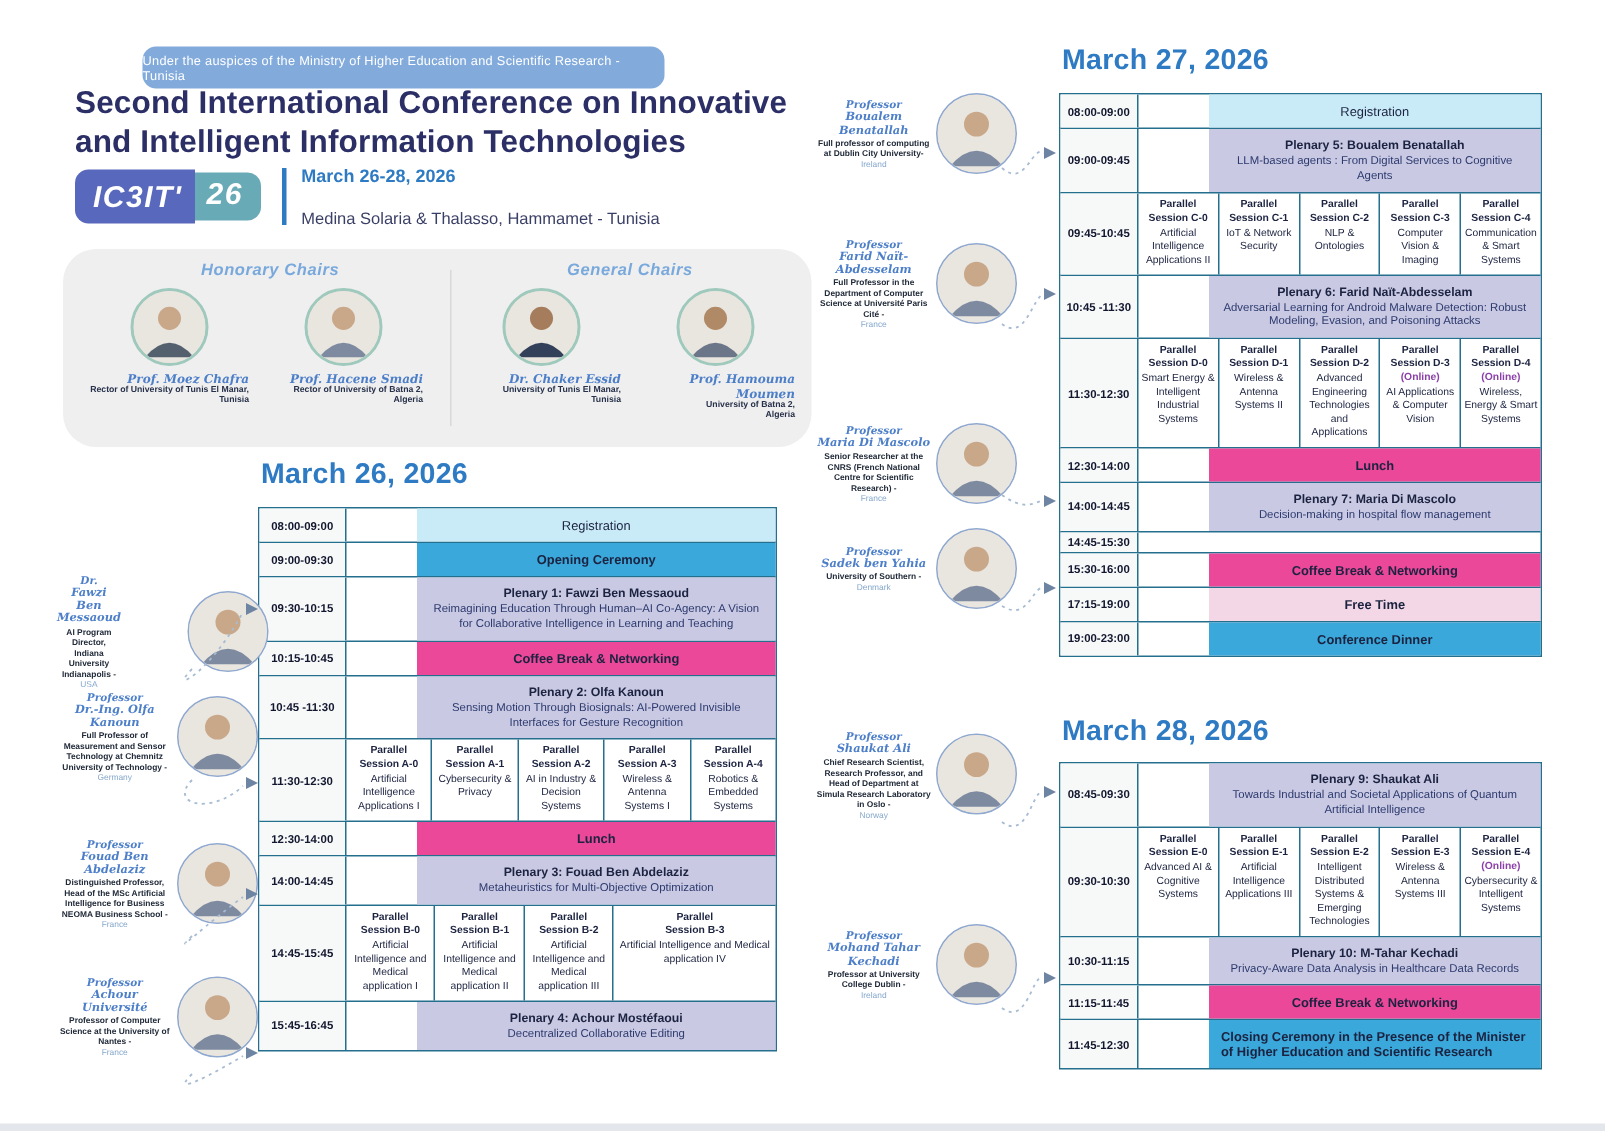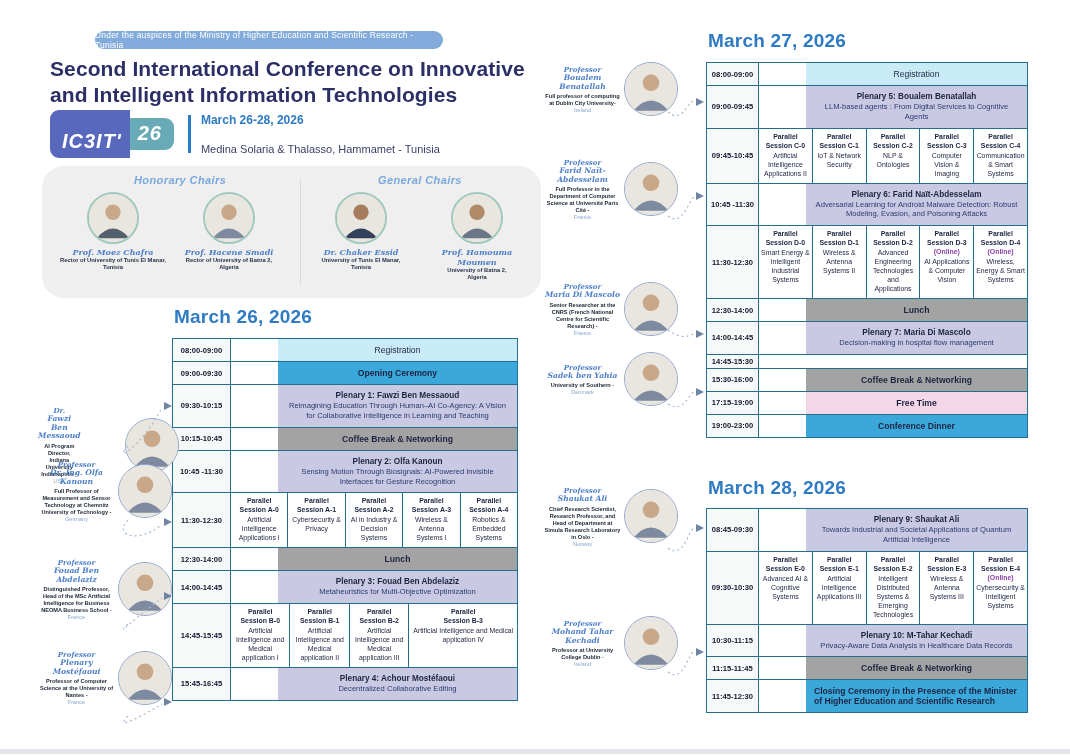--- a/index.html
+++ b/index.html
@@ -3,45 +3,45 @@
 <meta charset="utf-8">
 <style>
   * { margin:0; padding:0; box-sizing:border-box; }
   html,body { background:#fff; }
   .poster {
     position:relative; width:1070px; height:756px; background:#ffffff;
     font-family:"Liberation Sans", sans-serif; overflow:hidden;
   }
   
   .banner-pill {
-    position:absolute; left:95px; top:31px; width:348px; height:18px;
+    position:absolute; left:95px; top:31px; width:348px; height:28px;
     background:#82abdc; border-radius:9px; color:#fff; font-size:8.5px;
     display:flex; align-items:center; justify-content:center; letter-spacing:.2px;
   }
   .main-title {
     position:absolute; left:50px; top:56px; width:480px;
     font-size:21px; font-weight:bold; color:#2b2f66; line-height:1.22; letter-spacing:.1px;
   }
   .logo-row { position:absolute; left:50px; top:110px; display:flex; align-items:center; }
   .logo-seg1 { background:#5868bc; color:#fff; font-weight:bold; font-style:italic;
-    font-size:20px; padding:20px 8px 5px 12px; border-radius:9px 0 0 9px; letter-spacing:1px;}
+    font-size:20px; padding:8px 8px 5px 12px; border-radius:9px 0 0 9px; letter-spacing:1px;}
   .logo-seg2 { background:#68aab6; color:#fff; font-weight:bold; font-style:italic;
     font-size:20px; padding:4px 12px 5px 8px; border-radius:0 9px 9px 0; letter-spacing:1px;}
   .logo-divider { width:3px; height:38px; background:#2e7bc4; margin:0 10px 0 14px; }
   .date-venue .dv-date { color:#2e7bc4; font-weight:bold; font-size:12px; }
   .date-venue .dv-venue { color:#3a3f66; font-size:11px; margin-top:16px; }
   
   .chairs-panel {
     position:absolute; left:42px; top:166px; width:499px; height:132px;
     background:#efefef; border-radius:22px;
   }
   .chairs-col-title { position:absolute; top:8px; font-size:11px; font-weight:bold;
     font-style:italic; color:#79a9dc; letter-spacing:.4px; }
   .chairs-divider { position:absolute; left:258px; top:14px; width:1px; height:104px; background:#d8d8d8; }
-  .chair { position:absolute; top:26px; width:106px; text-align:center; }
+  .chair { position:absolute; top:26px; width:106px; text-align:right; }
   .chair .avatar { width:52px; height:52px; margin:0 auto; border-radius:50%;
     border:2px solid #9ec9bc; overflow:hidden; background:#e9e5df; }
   .chair-name { font-size:8px; font-weight:bold; font-style:italic; color:#4d7fc9; margin-top:3px;
     font-family:"DejaVu Serif", serif; }
   .chair-affil { font-size:5.8px; font-weight:bold; color:#27314a; line-height:1.25; }
   .chair-country { font-size:5.8px; font-weight:bold; color:#27314a; }
   
   .day-header { position:absolute; font-size:19px; font-weight:bold; color:#2e7bc4; letter-spacing:.2px; }
   
   .sched { position:absolute; border:1.6px solid #246f8e; background:#fff; }
@@ -50,21 +50,21 @@
   .time { flex:0 0 58px; background:#f7f9f9; border-right:1.4px solid #246f8e;
     display:flex; align-items:center; justify-content:center;
     font-size:7.6px; font-weight:bold; color:#12162e; padding:2px; }
   .tday2 .time, .tday3 .time { flex:0 0 52px; }
   .band { flex:1; display:flex; flex-direction:column; align-items:center; justify-content:center;
     text-align:center; padding:6px 8px; font-size:8.6px; font-weight:bold; color:#1c2340;margin-left:47px; }
   .band.left { align-items:flex-start; text-align:left; }
   .registration { background:#c9eaf7; font-weight:normal; }
   .ceremony { background:#3aa8db; }
   .plenary { background:#c9c9e3; }
-  .break { background:#a3a3a3; }
+  .break { background:#ec4899; }
   .special { background:#7c4fa5; color:#fff; }
   .free { background:#f4d7e7; }
   .bt { font-size:8.2px; font-weight:bold; color:#1c2340; margin-bottom:1px; }
   .bd { font-size:7.6px; font-weight:normal; color:#2c3a6e; line-height:1.3; }
   .special .bt, .special .bd { color:#ffffff; }
   .pwrap { flex:1; display:flex; }
   .pcell { flex:1; border-left:1.4px solid #246f8e; padding:4px 2px; text-align:center;
     display:flex; flex-direction:column; align-items:center; justify-content:flex-start; }
   .pcell:first-child { border-left:none; }
   .pcell.wide { flex:1.9; }
@@ -75,21 +75,21 @@
   .speaker { position:absolute; display:flex; gap:3px; width:134px; align-items:center; }
   .stext { flex:1; text-align:center; }
   .stitle { font-size:7px; font-style:italic; font-weight:bold; color:#4d7fc9;
     font-family:"DejaVu Serif", serif; }
   .sname { font-size:7.6px; font-style:italic; font-weight:bold; color:#4d7fc9;
     font-family:"DejaVu Serif", serif; line-height:1.15; }
   .srole { font-size:5.6px; font-weight:bold; color:#222b3a; line-height:1.25; margin-top:2px; }
   .scountry { font-size:5.6px; color:#86a8cc; }
   .sphoto { flex:0 0 54px; width:54px; height:54px; border-radius:50%;
     border:1.5px solid #8fa8d0; overflow:hidden; background:#e9e5df; }
-  #speakers-left .speaker:nth-child(1){ left:38px; top:406px;gap:44px; }
+  #speakers-left .speaker:nth-child(1){ left:38px; top:382px;gap:44px; }
   #speakers-left .speaker:nth-child(2){ left:38px; top:460px; }
   #speakers-left .speaker:nth-child(3){ left:38px; top:558px; }
   #speakers-left .speaker:nth-child(4){ left:38px; top:650px; }
   #speakers-right .speaker:nth-child(1){ left:544px; top:62px; }
   #speakers-right .speaker:nth-child(2){ left:544px; top:158px; }
   #speakers-right .speaker:nth-child(3){ left:544px; top:282px; }
   #speakers-right .speaker:nth-child(4){ left:544px; top:352px; }
   #speakers-right .speaker:nth-child(5){ left:544px; top:486px; }
   #speakers-right .speaker:nth-child(6){ left:544px; top:616px; }
   .arrows { position:absolute; left:0; top:0; width:1070px; height:756px; pointer-events:none; }
@@ -466,21 +466,21 @@
         </div>
         <div class="sphoto"><svg viewBox="0 0 100 100" width="100%" height="100%">
             <rect width="100" height="100" fill="#e9e5df"></rect>
             <circle cx="50" cy="38" r="16" fill="#c9a88a"></circle>
             <path d="M16 92 q34 -40 68 0 z" fill="#7d8aa0"></path>
           </svg></div>
       </div>
       <div class="speaker">
         <div class="stext">
           <div class="stitle">Professor</div>
-          <div class="sname">Plenary Mostéfaoui</div>
+          <div class="sname">Achour Université</div>
           <div class="srole">Professor of Computer Science at the University of Nantes -</div>
           <div class="scountry">France</div>
         </div>
         <div class="sphoto"><svg viewBox="0 0 100 100" width="100%" height="100%">
             <rect width="100" height="100" fill="#e9e5df"></rect>
             <circle cx="50" cy="38" r="16" fill="#c9a88a"></circle>
             <path d="M16 92 q34 -40 68 0 z" fill="#7d8aa0"></path>
           </svg></div>
       </div>
     </div>

